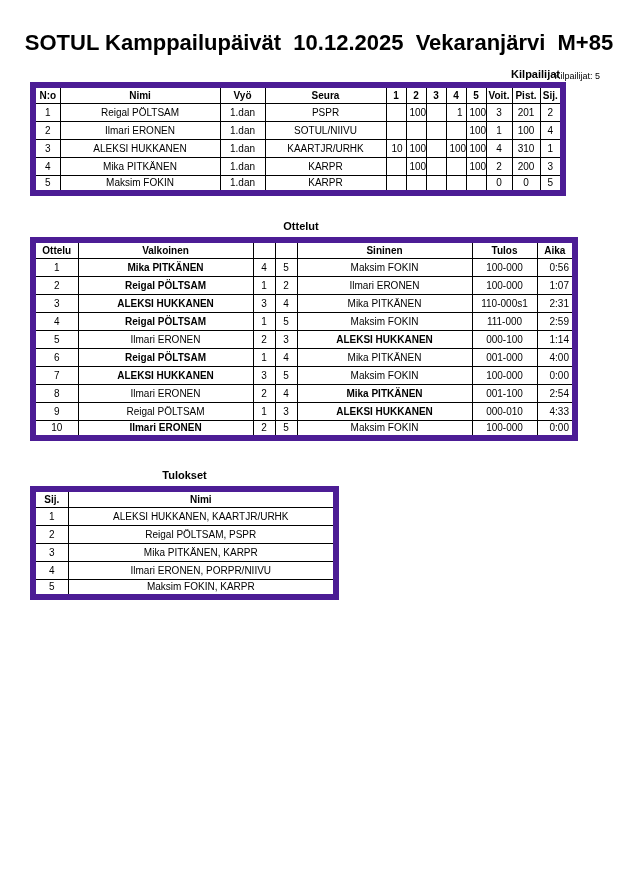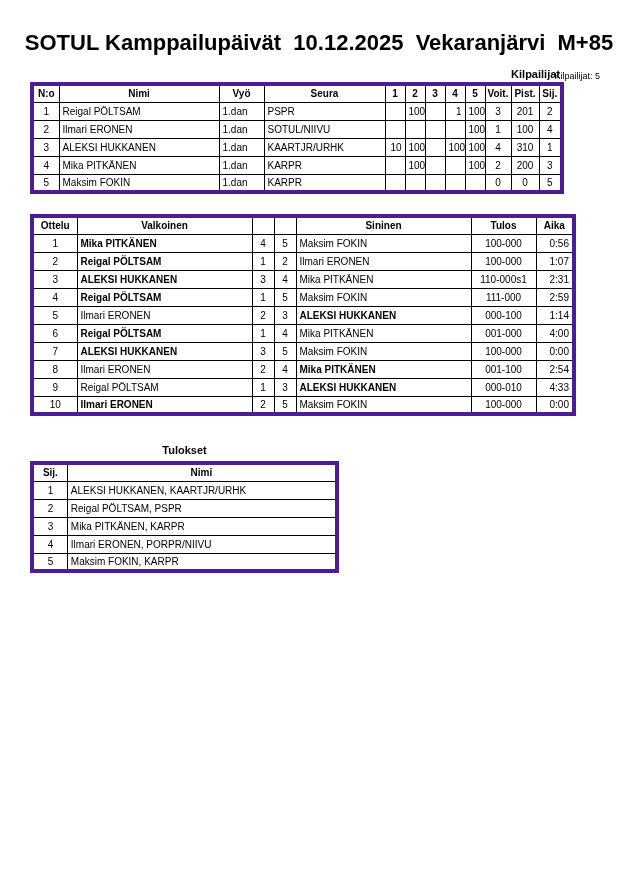--- a/index.html
+++ b/index.html
@@ -21,27 +21,27 @@
   .t3-wrap { width: 309px; margin: 24px 0 0 30px; }
   .label-row { text-align: right; height: 15px; }
   .sec-label { font-size: 11px; font-weight: bold; }
   .count { position: absolute; right: -40px; top: 7px; font-size: 9px; font-weight: normal; }
   .sec-center { text-align: center; margin-bottom: 3px; }
   table {
     border-collapse: collapse;
     table-layout: fixed;
     width: 100%;
     margin-top: 3px;
-    border: 4px solid #4c1d95;
+    border: 6px solid #4c1d95;
   }
   th, td { border: 1px solid #000; overflow: hidden; white-space: nowrap; }
   th { font-size: 10px; font-weight: bold; text-align: center; height: 18px; padding: 0 2px; }
   td { font-size: 10px; height: 18px; padding: 0 3px; }
   .c { text-align: center; }
-  .l { text-align: left; }
+  .l { text-align: center; }
   .r { text-align: right; }
   .win { font-weight: bold; }
 </style>
 </head>
 <body>
 
 <h1 class="title">SOTUL Kamppailupäivät  10.12.2025  Vekaranjärvi  M+85</h1>
 
 <div class="t1-wrap">
   <div class="label-row">
@@ -146,20 +146,23 @@
       <td class="r"></td>
       <td class="c">0</td>
       <td class="c">0</td>
       <td class="c">5</td>
     </tr>
   </tbody>
     </table>
 </div>
 
 <div class="t2-wrap">
+  <div class="sec-center">
+    <span class="sec-label">Ottelut</span>
+  </div>
   <table>
     <colgroup>
       <col style="width:45px">
         <col style="width:175px">
         <col style="width:22px">
         <col style="width:22px">
       <col style="width:175px">
         <col style="width:65px">
         <col style="width:38px">
     </colgroup>

